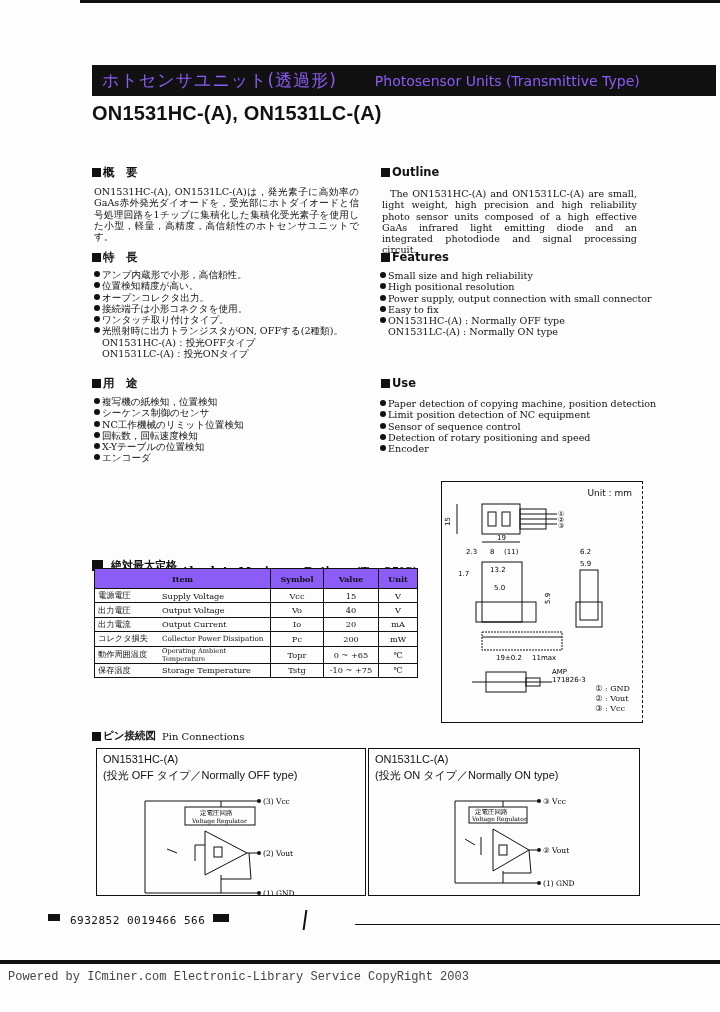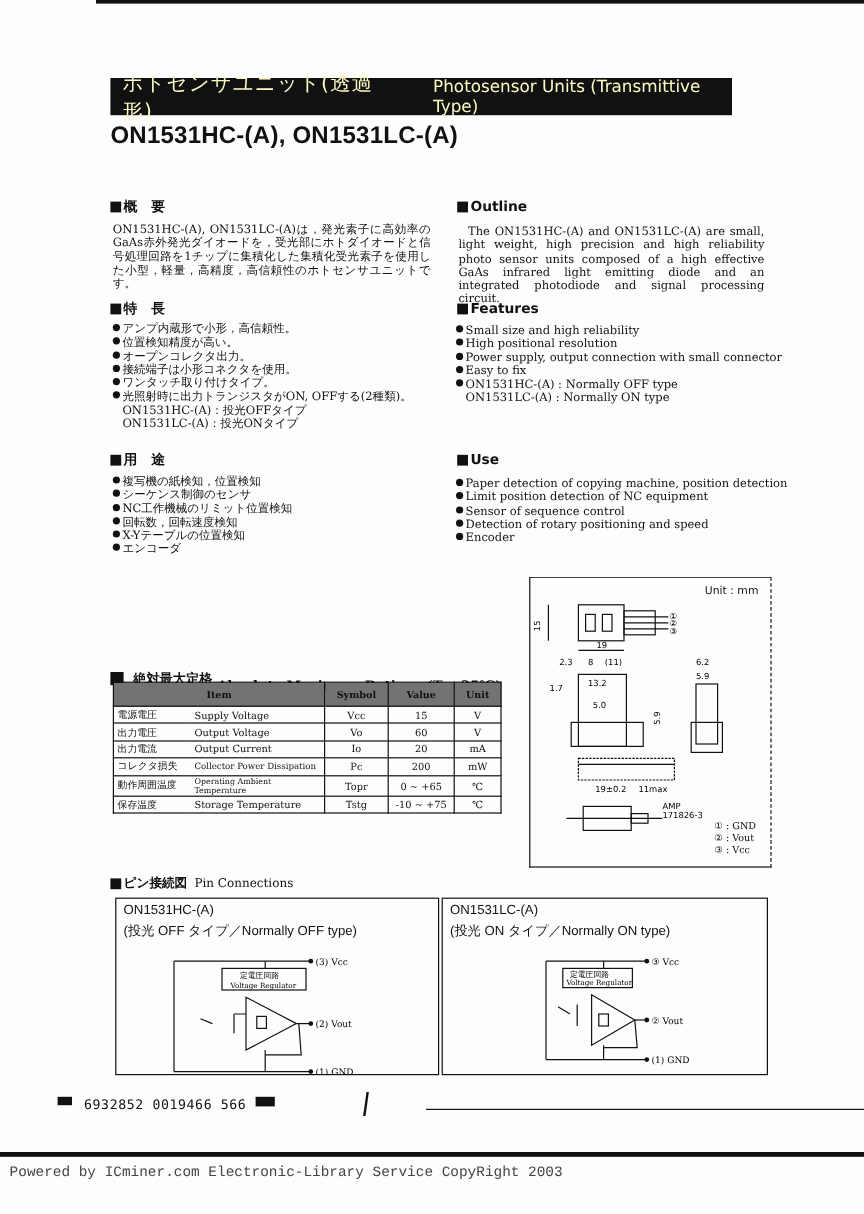--- a/index.html
+++ b/index.html
@@ -2,21 +2,21 @@
 <html><head>
 <meta charset="utf-8">
 <style>
   html, body { margin:0; padding:0; }
   body {
     width:720px; height:1012px; background:#fdfdfd; position:relative; overflow:hidden;
     font-family:"DejaVu Serif", serif; color:#111;
   }
   .topline { position:absolute; left:80px; top:0; width:640px; height:3px; background:#111; }
   .titlebar {
-    position:absolute; left:92px; top:65px; width:518px; height:31px; background:#111; color:#fef9c3;
+    position:absolute; left:92px; top:65px; width:624px; height:31px; background:#111; color:#8b5cf6;
     display:flex; align-items:center; font-family:"DejaVu Sans", sans-serif;
   }
   .titlebar .jp { font-size:17px; margin-left:10px; letter-spacing:1px; }
   .titlebar .en { font-size:14px; margin-left:38px; }
   .model {
     position:absolute; left:92px; top:102px; font-family:"Liberation Sans", sans-serif;
     font-size:20px; font-weight:bold; letter-spacing:0.2px;
   }
   .sec-head { position:absolute; font-family:"DejaVu Sans", sans-serif; font-size:11.5px; font-weight:bold; display:flex; align-items:center; }
   .sq { display:inline-block; width:9px; height:9px; background:#111; margin-right:2px; }
@@ -25,21 +25,21 @@
   .list li { white-space:nowrap; }
   .list li .b { display:inline-block; width:6px; height:6px; border-radius:50%; background:#111; margin-right:2px; vertical-align:1px; }
   .list li.sub { padding-left:8px; }
 
   .amr-title { position:absolute; left:92px; top:553px; font-size:11px; font-weight:bold; display:flex; align-items:center; }
   .amr-title .sq { width:11px; height:11px; margin-right:8px; }
   .amr-title .en { font-weight:bold; margin-left:4px; font-size:11px;margin-top:12px; }
   table.amr {
     position:absolute; left:94px; top:568px; width:324px; border-collapse:collapse; font-size:8.2px;
   }
-  table.amr th { background:#737373; font-weight:bold; border:1px solid #111; height:17px; font-size:8px; }
+  table.amr th { background:#8b5cf6; font-weight:bold; border:1px solid #111; height:17px; font-size:8px; }
   table.amr td { border:1px solid #111; height:13.4px; padding:0 3px; }
   table.amr td.c { text-align:center; }
   .dim-box { position:absolute; left:441px; top:481px; width:200px; height:240px; border:1px solid #111; border-right-style:dashed; }
   .dim-box .unit { position:absolute; right:10px; top:6px; font-family:"DejaVu Sans", sans-serif; font-size:9px; }
   .pinlegend { position:absolute; right:12px; bottom:8px; font-size:8px; line-height:10px; }
   .pinhead { position:absolute; left:92px; top:729px; font-size:10.5px; display:flex; align-items:center; }
   .pinhead b { font-weight:bold; }
   .pinhead .en { margin-left:6px; font-size:10px; }
   .pinbox { position:absolute; top:748px; height:146px; border:1px solid #111; }
   .pinbox .t1, .pinbox .t2 { position:absolute; left:6px; font-family:"Liberation Sans", sans-serif; font-size:11px; white-space:nowrap; }
@@ -201,21 +201,21 @@
       <td style="border-right:none;width:58px;">電源電圧</td>
       <td style="border-left:none;">Supply Voltage</td>
       <td class="c">Vcc</td>
       <td class="c">15</td>
       <td class="c">V</td>
     </tr>
     <tr>
       <td style="border-right:none;">出力電圧</td>
       <td style="border-left:none;">Output Voltage</td>
       <td class="c">Vo</td>
-      <td class="c">60</td>
+      <td class="c">40</td>
       <td class="c">V</td>
     </tr>
     <tr>
       <td style="border-right:none;">出力電流</td>
       <td style="border-left:none;">Output Current</td>
       <td class="c">Io</td>
       <td class="c">20</td>
       <td class="c">mA</td>
     </tr>
     <tr>

